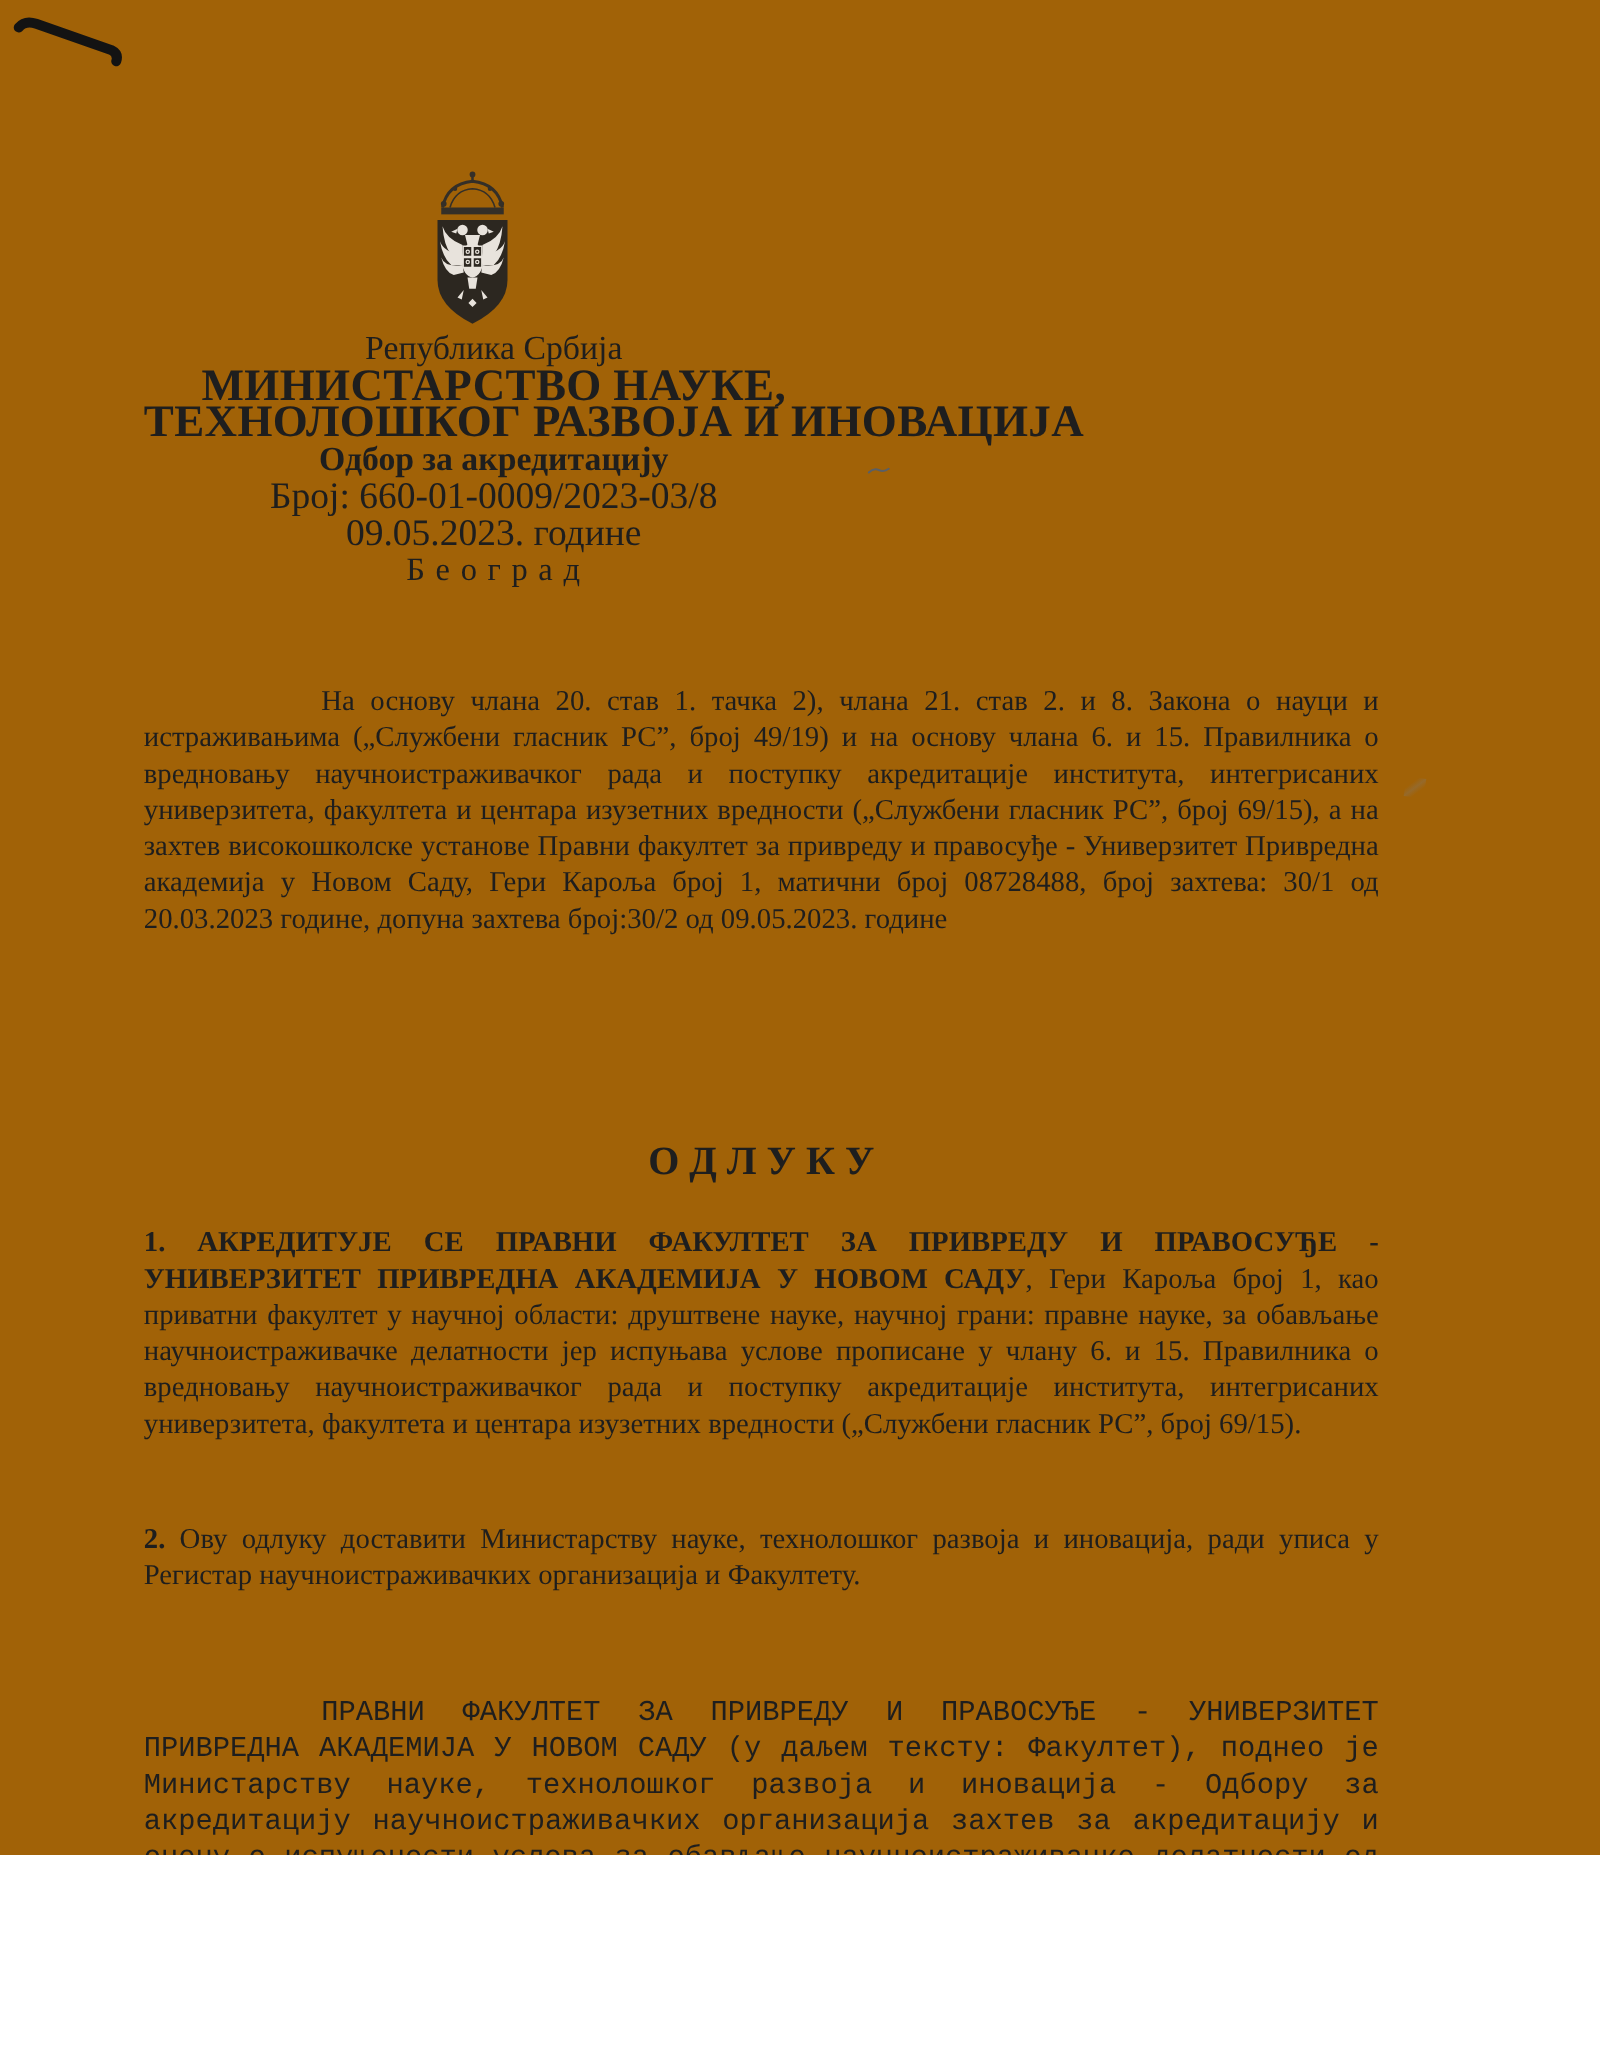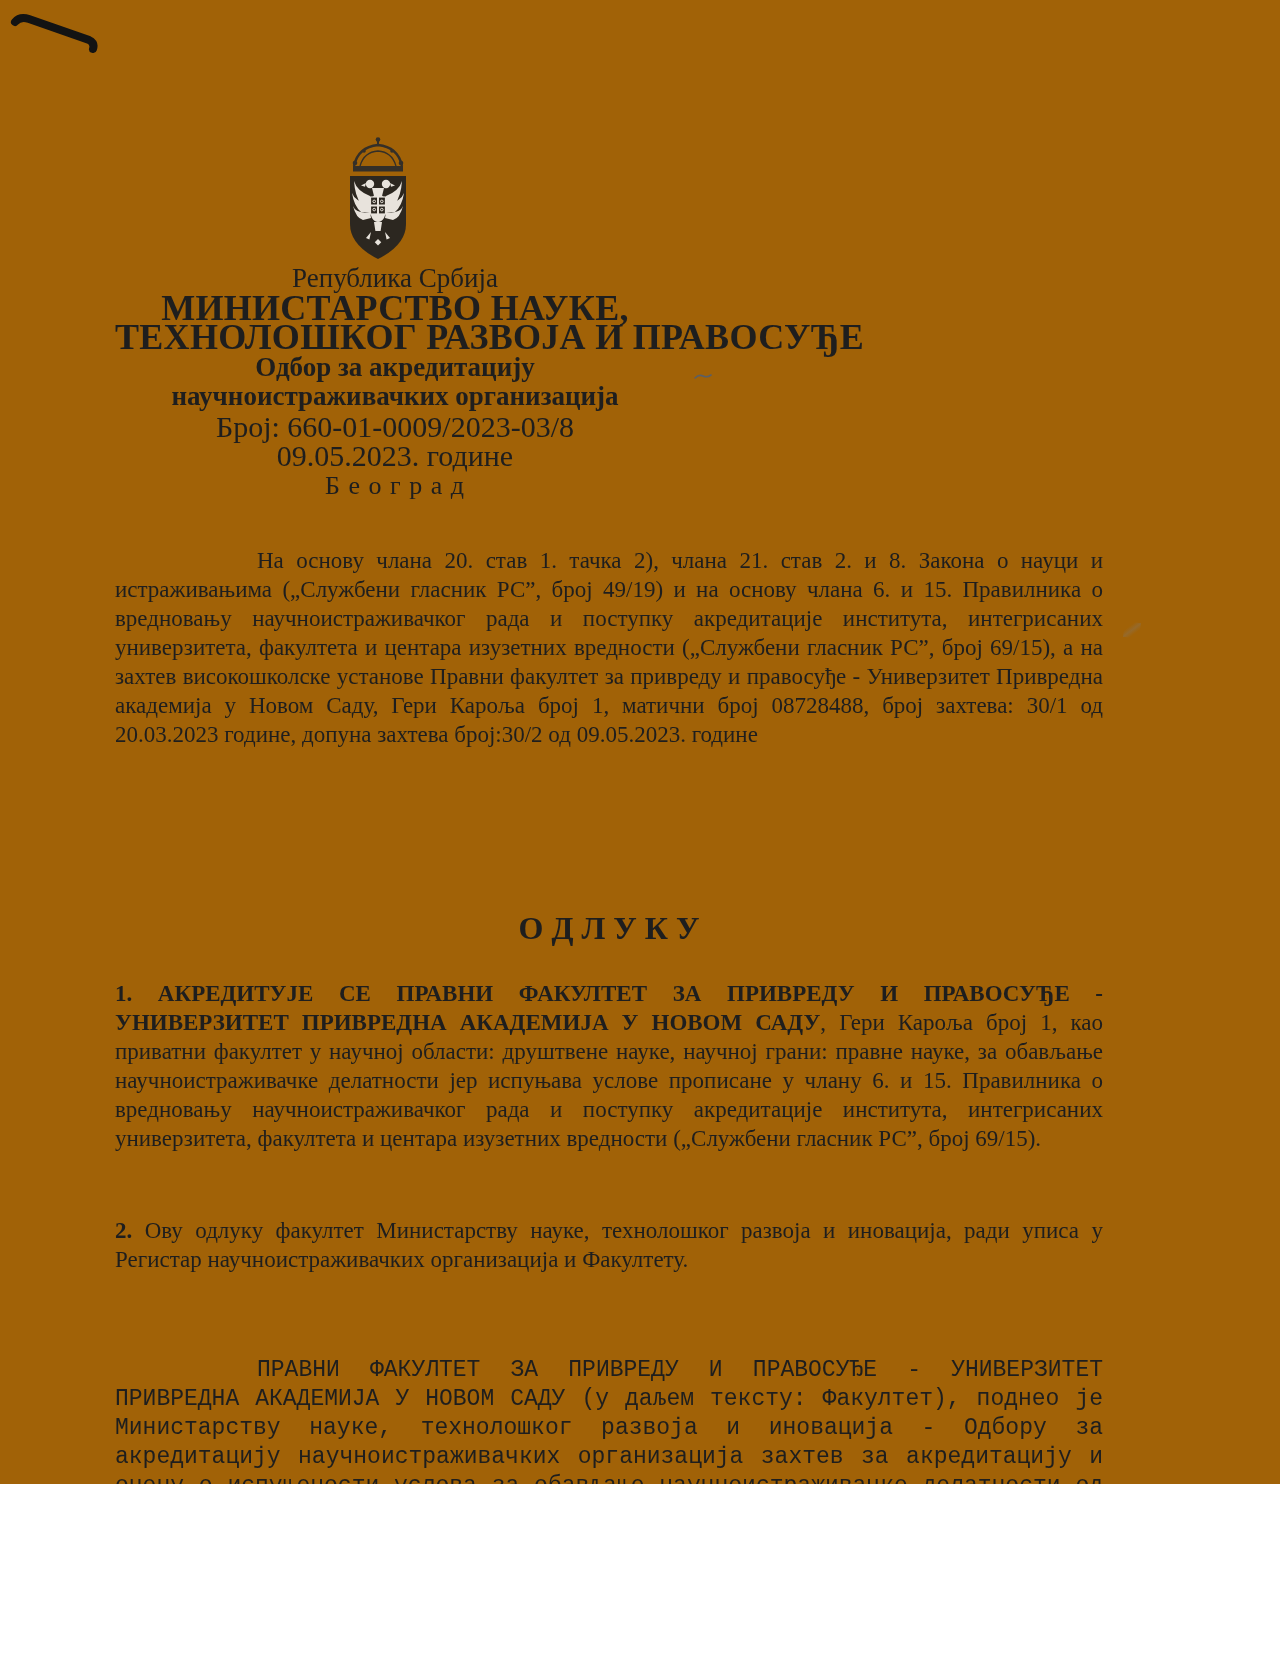--- a/index.html
+++ b/index.html
@@ -112,33 +112,32 @@
         <circle cx="37.8" cy="65.4" r="1.3"></circle>
         <circle cx="30.2" cy="73.6" r="1.3"></circle>
         <circle cx="37.8" cy="73.6" r="1.3"></circle>
       </g>
     </svg>
   </div>
 
   <div class="letterhead">
     <div class="lh-country">Република Србија</div>
     <div class="lh-ministry">МИНИСТАРСТВО НАУКЕ,</div>
-    <div class="lh-ministry">ТЕХНОЛОШКОГ РАЗВОЈА И ПРАВОСУЂЕ</div>
+    <div class="lh-ministry">ТЕХНОЛОШКОГ РАЗВОЈА И ИНОВАЦИЈА</div>
     <div class="lh-committee">Одбор за акредитацију</div>
-    <div class="lh-committee">научноистраживачких организација</div>
     <div class="lh-plain">Број: 660-01-0009/2023-03/8</div>
     <div class="lh-plain">09.05.2023. године</div>
     <div class="lh-city">Б е о г р а д</div>
   </div>
 
   <p class="para indent" id="p-legal">На основу члана 20. став 1. тачка 2), члана 21. став 2. и 8. Закона о науци и истраживањима („Службени гласник РС”, број 49/19) и на основу члана 6. и 15. Правилника о вредновању научноистраживачког рада и поступку акредитације института, интегрисаних универзитета, факултета и центара изузетних вредности („Службени гласник РС”, број 69/15), а на захтев високошколске установе Правни факултет за привреду и правосуђе - Универзитет Привредна академија у Новом Саду, Гери Кароља број 1, матични број 08728488, број захтева: 30/1 од 20.03.2023 године, допуна захтева број:30/2 од 09.05.2023. године</p>
 
 
   <div class="doc-heading" id="h-decision">О Д Л У К У</div>
 
   <p class="para" id="p-item1"><b>1. АКРЕДИТУЈЕ СЕ  ПРАВНИ ФАКУЛТЕТ ЗА ПРИВРЕДУ И ПРАВОСУЂЕ - УНИВЕРЗИТЕТ ПРИВРЕДНА АКАДЕМИЈА У НОВОМ САДУ</b><span>, Гери Кароља број 1, као приватни факултет у научној области: друштвене науке, научној грани: правне науке, за обављање научноистраживачке делатности јер испуњава услове прописане у члану 6. и 15. Правилника о вредновању научноистраживачког рада и поступку акредитације института, интегрисаних универзитета, факултета и центара изузетних вредности („Службени гласник РС”, број 69/15).</span></p>
 
-  <p class="para" id="p-item2"><b>2.</b><span> Ову одлуку факултет Министарству науке, технолошког развоја и иновација, ради уписа у Регистар научноистраживачких организација и Факултету.</span></p>
+  <p class="para" id="p-item2"><b>2.</b><span> Ову одлуку доставити Министарству науке, технолошког развоја и иновација, ради уписа у Регистар научноистраживачких организација и Факултету.</span></p>
 
 
   <p class="para indent" id="p-rationale">ПРАВНИ ФАКУЛТЕТ ЗА ПРИВРЕДУ И ПРАВОСУЂЕ - УНИВЕРЗИТЕТ ПРИВРЕДНА АКАДЕМИЈА У НОВОМ САДУ (у даљем тексту: Факултет), поднео је Министарству науке, технолошког развоја и иновација - Одбору за акредитацију научноистраживачких организација захтев за акредитацију и оцену о испуњености услова за обављање научноистраживачке делатности од општег интереса, у складу са Правилником</p>
 
 </div>
 
 </body></html>

